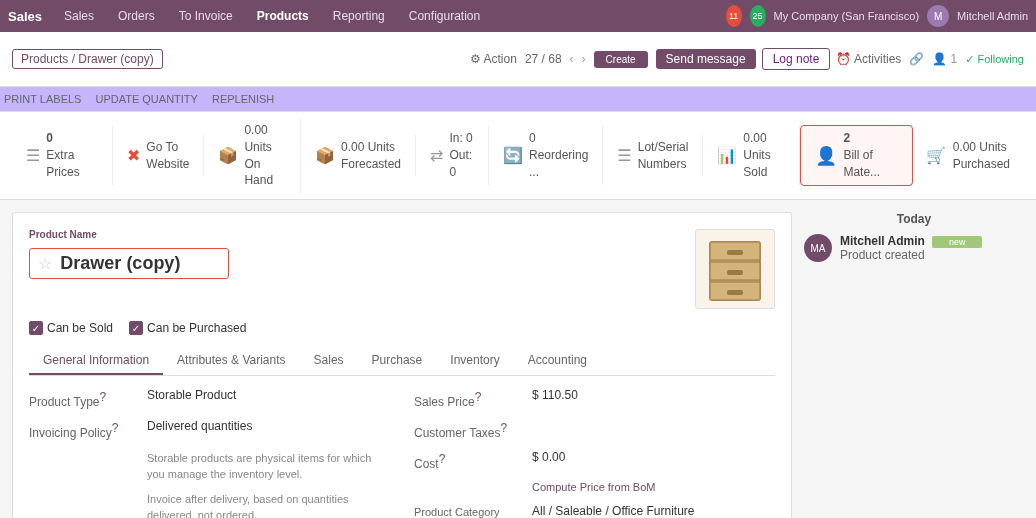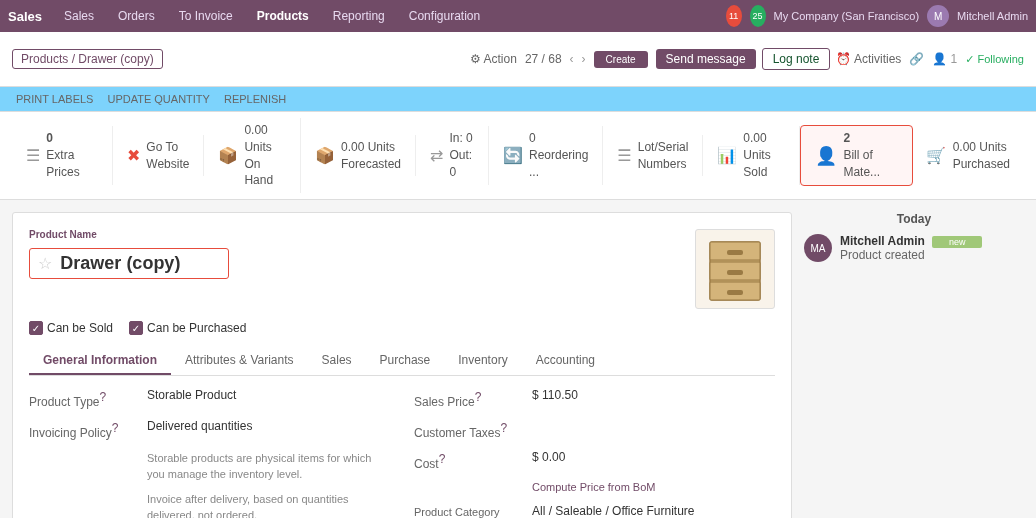--- a/index.html
+++ b/index.html
@@ -127,37 +127,37 @@
       background: #714b67;
       color: #fff;
       border: none;
       padding: 3px 10px;
       border-radius: 3px;
       cursor: pointer;
       font-size: 12px;
     }
     .chatter-btn.outline {
       background: #fff;
-      color: #14532d;
+      color: #701a75;
       border: 1px solid #714b67;
     }
     .follow-btn {
       color: #27ae60;
       font-size: 11px;
       display: flex;
       align-items: center;
       gap: 3px;
       cursor: pointer;
     }
 
     
     .action-bar {
-      background: #7dd3fc;
+      background: #c4b5fd;
       border-bottom: 1px solid #ddd;
-      padding: 4px 12px;
+      padding: 4px 0;
       display: flex;
       align-items: center;
       gap: 6px;
     }
     .action-bar-btn {
       color: #666;
       font-size: 11px;
       cursor: pointer;
       padding: 2px 4px;
     }
@@ -289,21 +289,21 @@
     .tab {
       padding: 6px 14px;
       cursor: pointer;
       color: #666;
       font-size: 12px;
       border-bottom: 2px solid transparent;
     }
     .tab.active {
       color: #714b67;
       border-bottom: 2px solid #714b67;
-      font-weight: bold;
+      font-weight: normal;
     }
 
     
     .form-section {
       display: flex;
       gap: 24px;
     }
     .form-left {
       flex: 1;
     }

